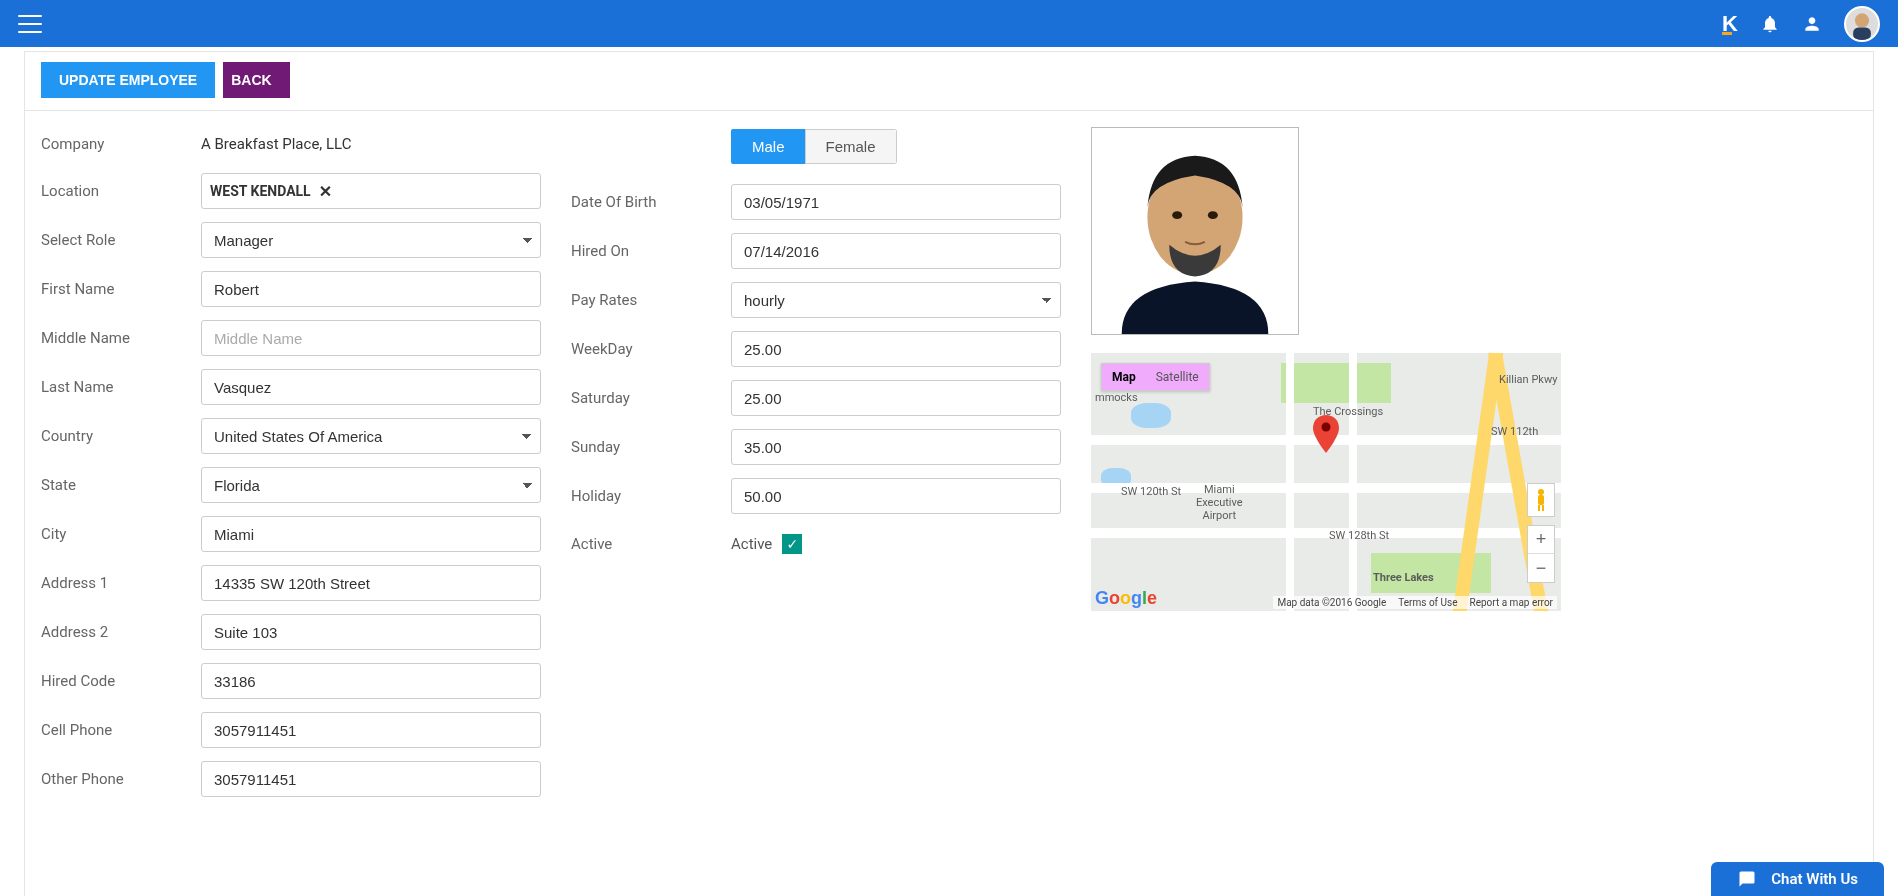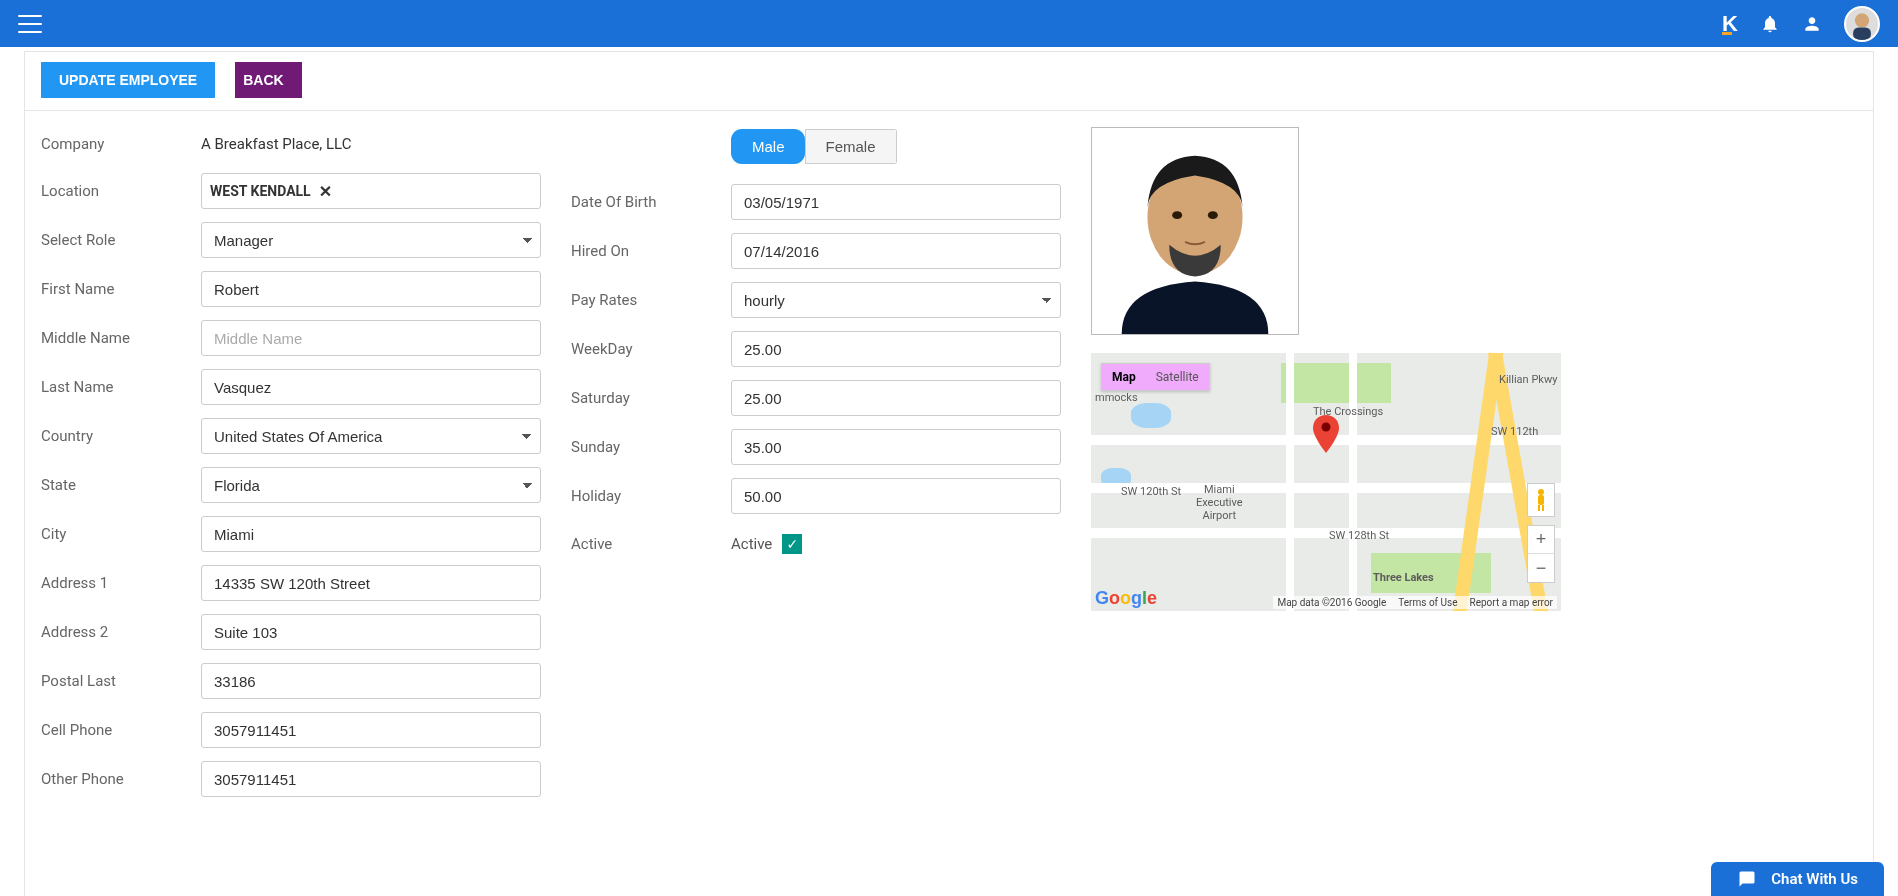--- a/index.html
+++ b/index.html
@@ -57,21 +57,21 @@
   .card {
     background: #fff;
     border: 1px solid #e5e5e5;
     margin-top: 4px;
     height: 100%;
   }
   .card-header {
     padding: 10px 16px 12px;
     border-bottom: 1px solid #e5e5e5;
     display: flex;
-    gap: 20px;
+    gap: 8px;
   }
   .btn {
     border: none;
     color: #fff;
     font-weight: 600;
     font-size: 14px;
     padding: 10px 18px;
     cursor: pointer;
     text-transform: uppercase;
   }
@@ -155,21 +155,21 @@
     background: #f5f5f5;
     font-size: 15px;
     cursor: pointer;
     color: #555;
   }
   .gender-toggle button.active {
     background: #2196f3;
     color: #fff;
     border-color: #2196f3;
   }
-  .gender-toggle button:first-child { border-right: none; border-radius: 11px; }
+  .gender-toggle button:first-child { border-right: none; }
 
   .active-check {
     display: flex; align-items: center; gap: 10px;
   }
   .active-check .label { color: #555; font-size: 15px; }
   .active-check .box {
     width: 20px; height: 20px; background: #009688;
     display:flex; align-items:center; justify-content:center;
     color:#fff; font-size:14px;
   }
@@ -334,21 +334,21 @@
         </div>
         <div class="form-row">
           <label>Address 1</label>
           <input type="text" value="14335 SW 120th Street" style="">
         </div>
         <div class="form-row">
           <label>Address 2</label>
           <input type="text" value="Suite 103" style="">
         </div>
         <div class="form-row">
-          <label>Postal Last</label>
+          <label>Hired Code</label>
           <input type="text" value="33186" style="">
         </div>
         <div class="form-row">
           <label>Cell Phone</label>
           <input type="text" value="3057911451" style="">
         </div>
         <div class="form-row">
           <label>Other Phone</label>
           <input type="text" value="3057911451" style="">
         </div>

